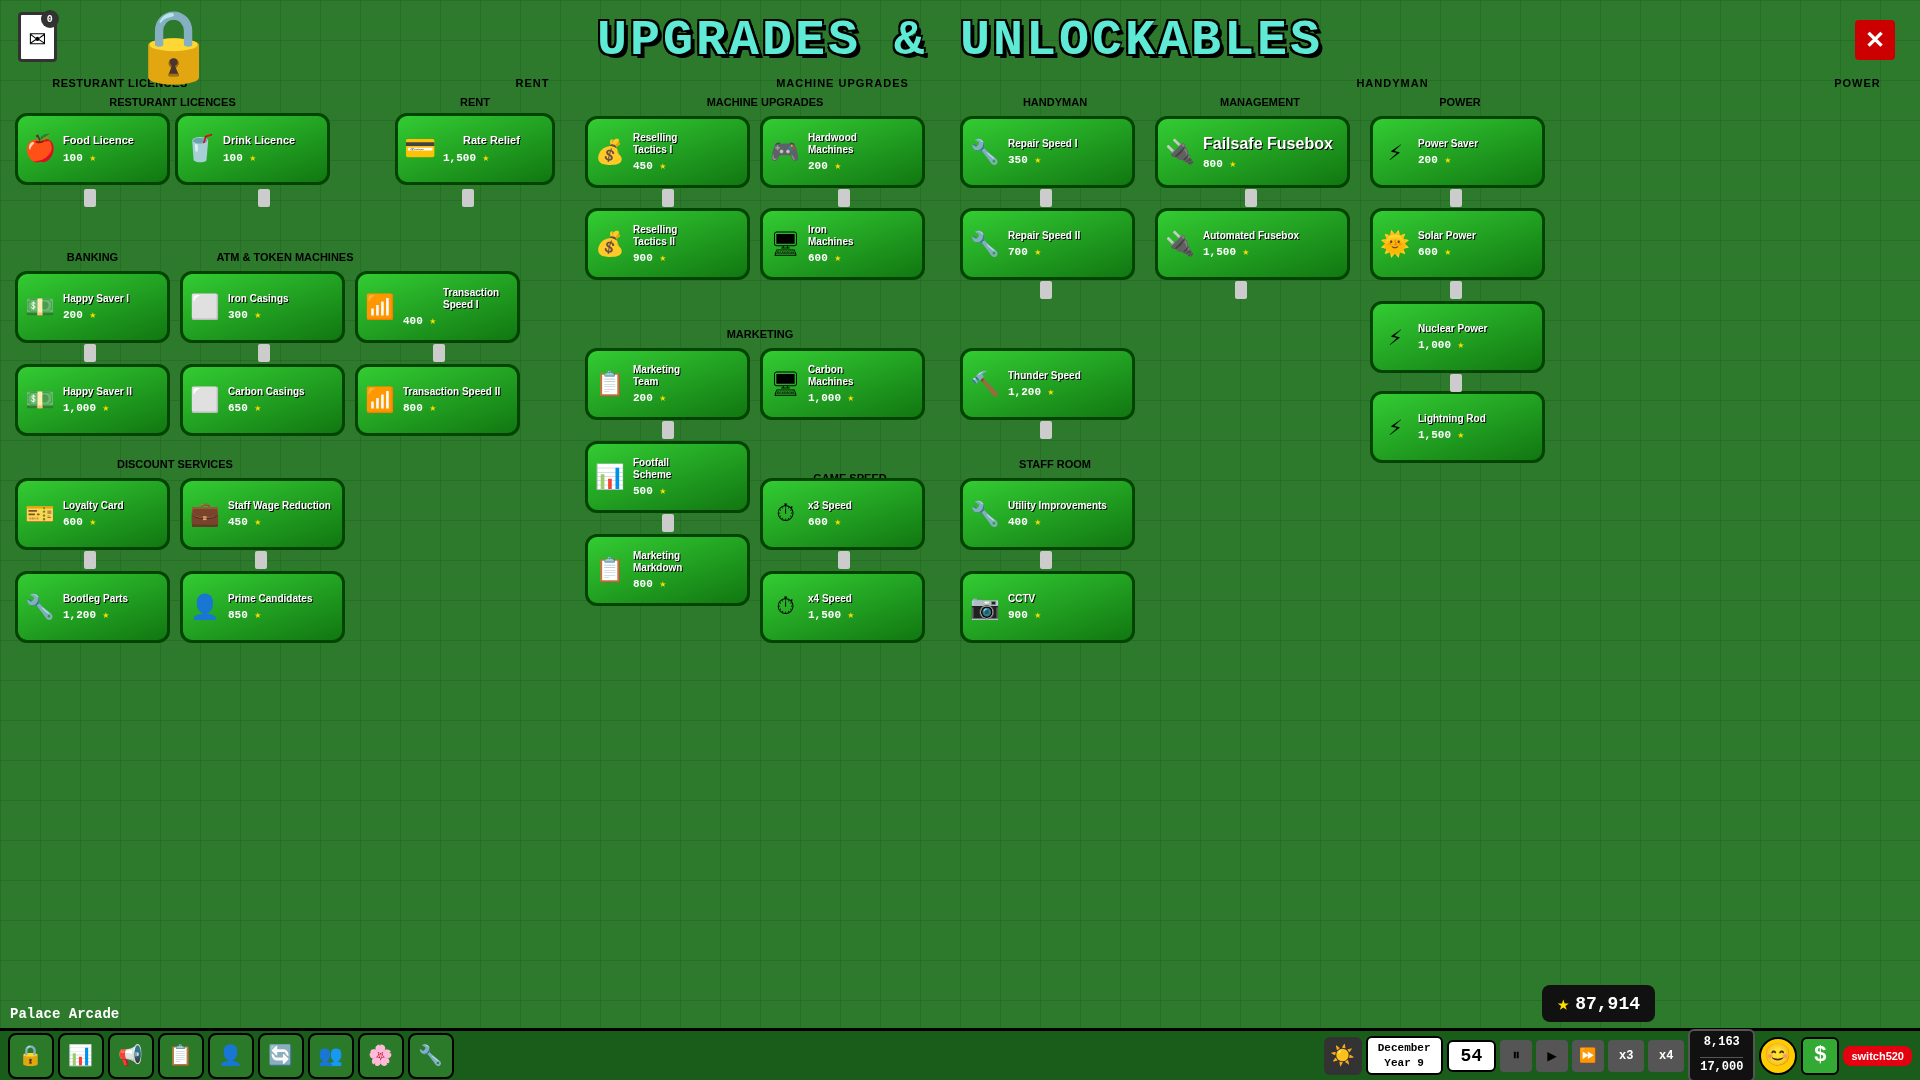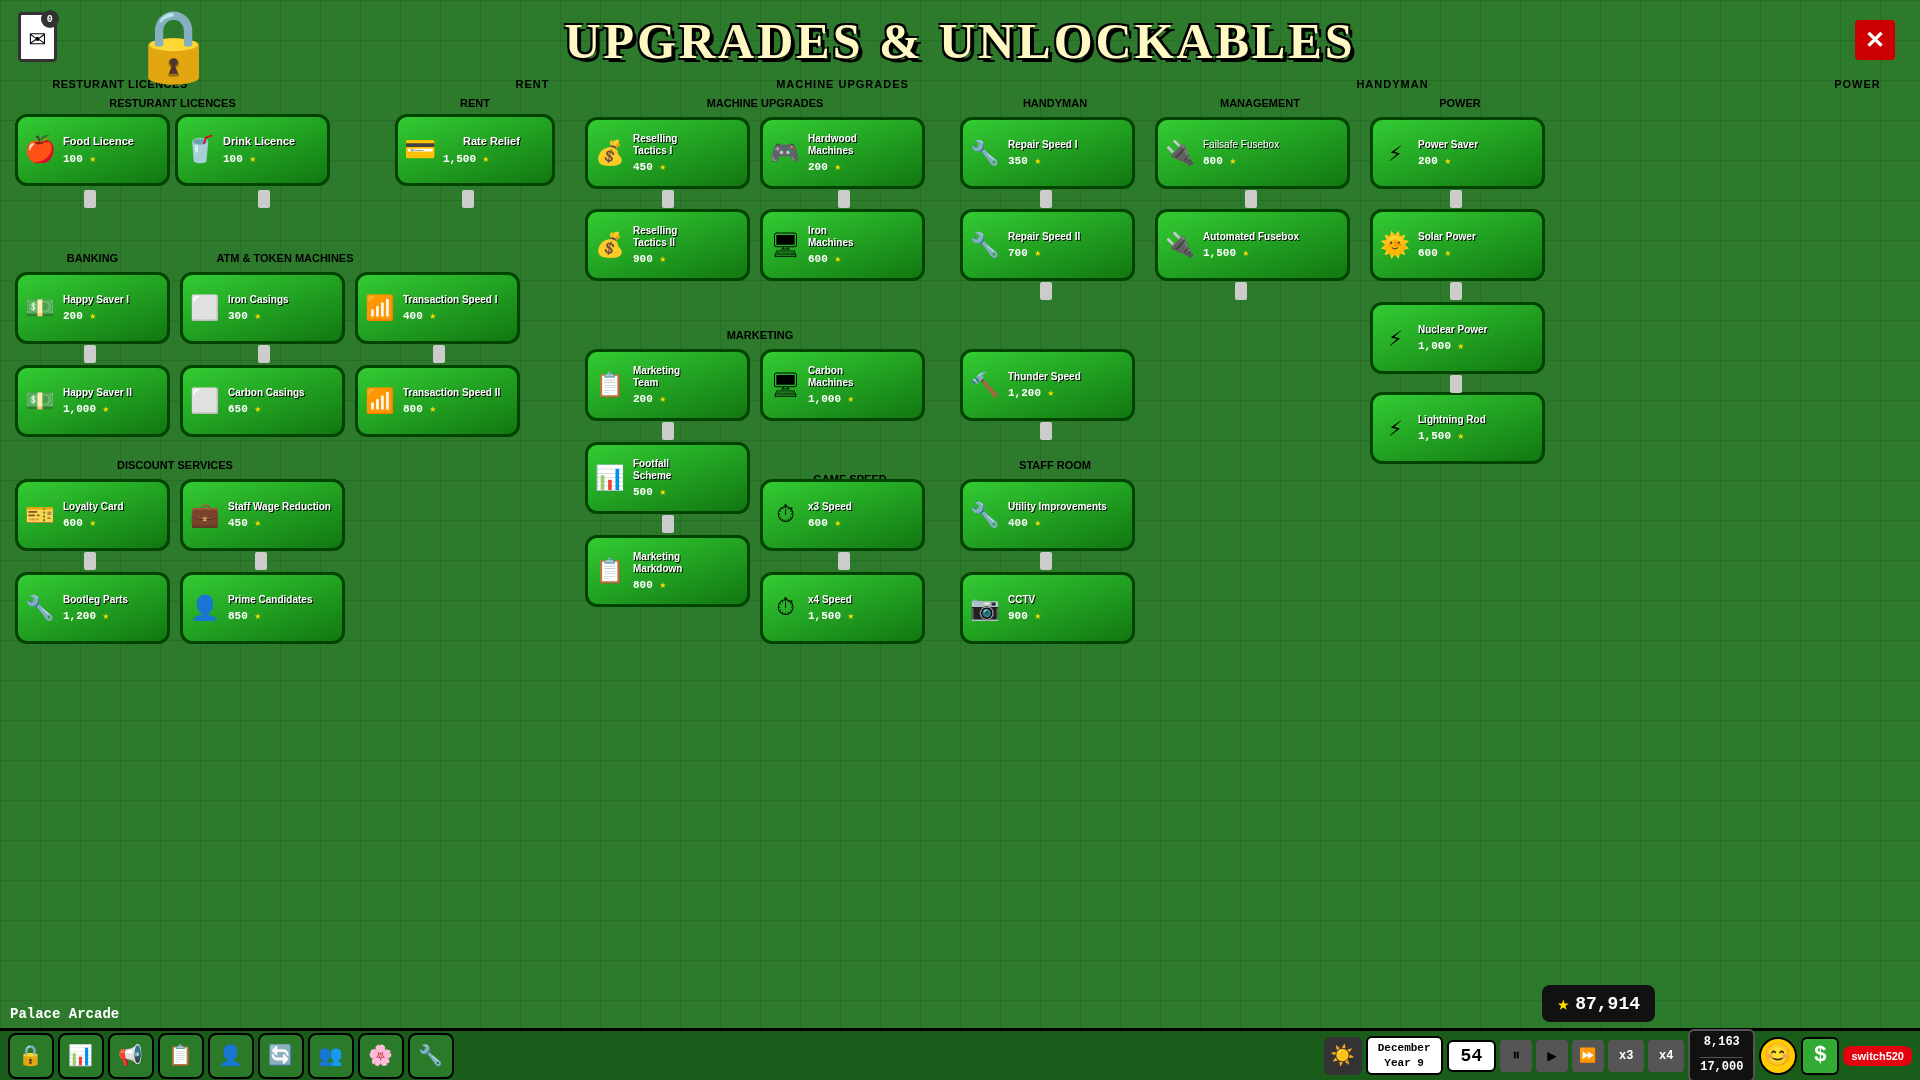--- a/index.html
+++ b/index.html
@@ -57,21 +57,21 @@
 
 <div style="position:absolute;top:5px;left:130px;z-index:10;">
   <div style="font-size:70px;">🔒</div>
 </div>
 
 <div style="position:absolute;top:10px;right:15px;z-index:10;">
   <button class="close-btn">✕</button>
 </div>
 
 <div style="text-align:center;padding:12px 0 8px;position:relative;z-index:5;">
-  <span style="font-size:50px;font-weight:900;color:#fef9c3;text-shadow:4px 4px 0 #000,-2px -2px 0 #000,2px -2px 0 #000,-2px 2px 0 #000;letter-spacing:3px;font-family:Liberation Serif, serif;">UPGRADES &amp; UNLOCKABLES</span>
+  <span style="font-size:50px;font-weight:900;color:#5eead4;text-shadow:4px 4px 0 #000,-2px -2px 0 #000,2px -2px 0 #000,-2px 2px 0 #000;letter-spacing:3px;font-family:Liberation Mono, monospace;">UPGRADES &amp; UNLOCKABLES</span>
 </div>
 
 <div style="padding:0 10px;display:flex;flex-direction:column;gap:0;">
 
   <div style="display:grid;grid-template-columns:210px 210px 175px 215px 215px 215px 215px 215px 130px 130px;gap:5px;padding:0 5px;margin-bottom:3px;">
     <div class="section-title" style="font-size:11px;font-weight:900;color:#000;text-align:center;letter-spacing:0.5px;font-family:'Arial Black',sans-serif;grid-column:span 1;padding-top:0;">RESTURANT LICENCES</div>
     <div style="grid-column:span 1;"></div>
     <div class="section-title" style="font-size:11px;font-weight:900;color:#000;text-align:center;font-family:'Arial Black',sans-serif;">RENT</div>
     <div class="section-title" style="font-size:11px;font-weight:900;color:#000;text-align:center;font-family:'Arial Black',sans-serif;grid-column:span 2;">MACHINE UPGRADES</div>
     <div style="grid-column:span 1;"></div>
@@ -291,21 +291,21 @@
           <div style="font-size:10px;font-weight:900;color:#fff;line-height:1.2;text-shadow:1px 1px 0 #000;font-family:'Arial Black',sans-serif;">Iron Casings</div>
           <div style="font-size:11px;color:#fff;font-weight:bold;margin-top:3px;">300 <span style="color:#ffdd00;">★</span></div>
         </div>
       </div>
     </div>
 
     <div style="position:absolute;top:175px;left:345px;">
       <div style="background:linear-gradient(160deg,#33cc33,#117711);border:3px solid #004400;border-radius:12px;padding:7px 5px;display:flex;align-items:center;gap:5px;width:165px;min-height:72px;cursor:pointer;">
         <div style="font-size:24px;min-width:35px;text-align:center;">📶</div>
         <div>
-          <div style="font-size:10px;font-weight:900;color:#fff;line-height:1.2;text-shadow:1px 1px 0 #000;font-family:'Arial Black',sans-serif;">Transaction Speed I</div>
+          <div style="font-size:10px;font-weight:900;color:#fff;line-height:1.2;text-shadow:1px 1px 0 #000;font-family:'Arial Black',sans-serif;margin-left:40px;">Transaction Speed I</div>
           <div style="font-size:11px;color:#fff;font-weight:bold;margin-top:3px;">400 <span style="color:#ffdd00;">★</span></div>
         </div>
       </div>
     </div>
 
     <div style="position:absolute;top:248px;left:248px;width:12px;height:18px;background:#ccc;border-radius:2px;"></div>
     <div style="position:absolute;top:248px;left:423px;width:12px;height:18px;background:#ccc;border-radius:2px;"></div>
 
     <div style="position:absolute;top:268px;left:170px;">
       <div style="background:linear-gradient(160deg,#33cc33,#117711);border:3px solid #004400;border-radius:12px;padding:7px 5px;display:flex;align-items:center;gap:5px;width:165px;min-height:72px;cursor:pointer;">
@@ -386,21 +386,21 @@
     </div>
 
     <div style="position:absolute;top:0;left:1145px;font-size:11px;font-weight:900;color:#000;font-family:'Arial Black',sans-serif;text-align:center;width:210px;">MANAGEMENT</div>
 
     <div style="position:absolute;top:185px;left:1225px;width:12px;height:18px;background:#ccc;border-radius:2px;"></div>
 
     <div style="position:absolute;top:20px;left:1145px;">
       <div style="background:linear-gradient(160deg,#33cc33,#117711);border:3px solid #004400;border-radius:12px;padding:7px 5px;display:flex;align-items:center;gap:5px;width:195px;min-height:72px;cursor:pointer;">
         <div style="font-size:24px;min-width:35px;text-align:center;">🔌</div>
         <div>
-          <div style="font-size:10px;font-weight:400;color:#fff;line-height:1.2;text-shadow:1px 1px 0 #000;font-family:'Arial Black',sans-serif;">Failsafe Fusebox</div>
+          <div style="font-size:16px;font-weight:700;color:#fff;line-height:1.2;text-shadow:1px 1px 0 #000;font-family:'Arial Black',sans-serif;">Failsafe Fusebox</div>
           <div style="font-size:11px;color:#fff;font-weight:bold;margin-top:3px;">800 <span style="color:#ffdd00;">★</span></div>
         </div>
       </div>
     </div>
 
     <div style="position:absolute;top:93px;left:1235px;width:12px;height:18px;background:#ccc;border-radius:2px;"></div>
 
     <div style="position:absolute;top:112px;left:1145px;">
       <div style="background:linear-gradient(160deg,#33cc33,#117711);border:3px solid #004400;border-radius:12px;padding:7px 5px;display:flex;align-items:center;gap:5px;width:195px;min-height:72px;cursor:pointer;">
         <div style="font-size:24px;min-width:35px;text-align:center;">🔌</div>

